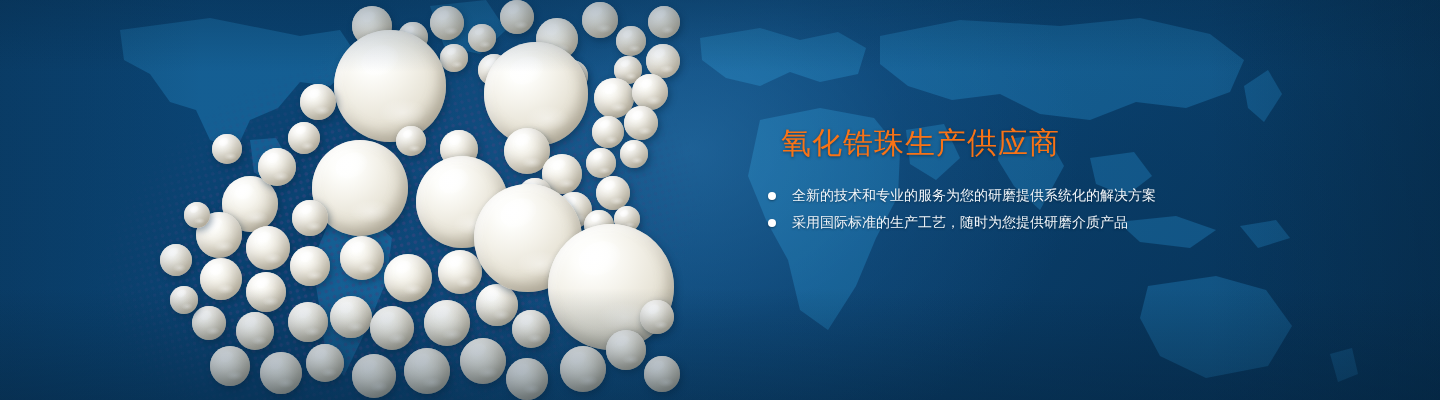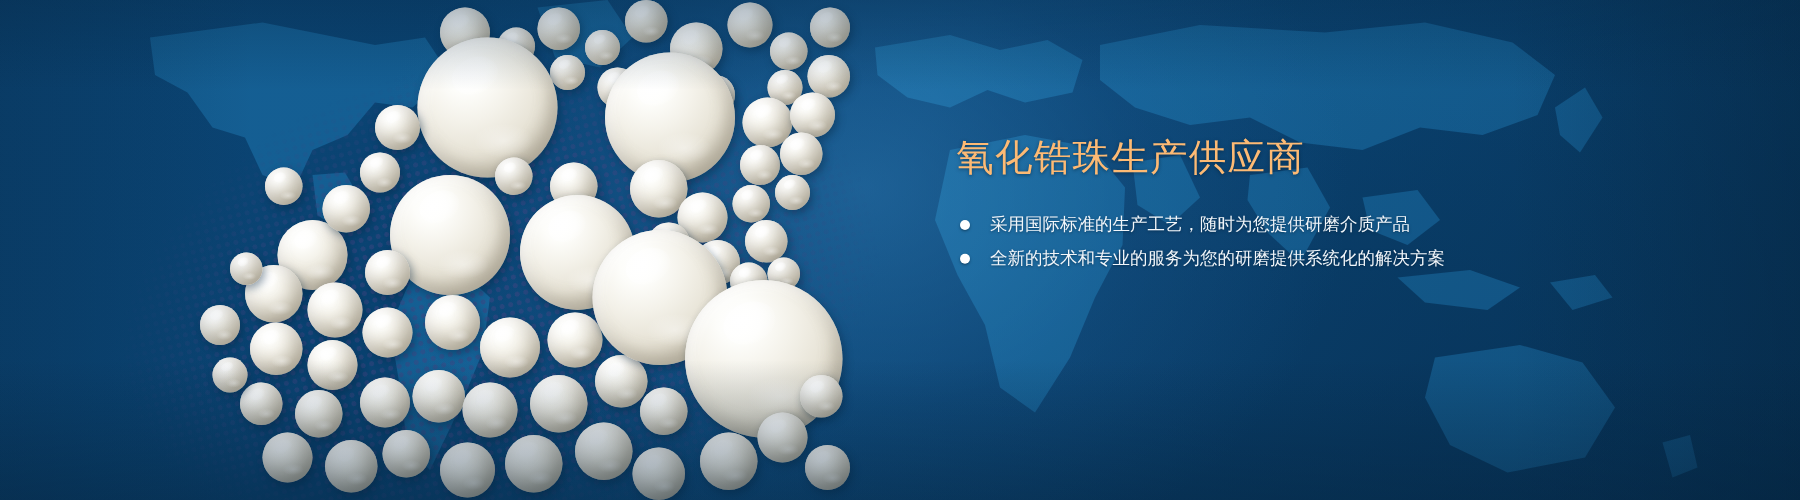--- a/index.html
+++ b/index.html
@@ -91,25 +91,25 @@
   }
 
   
   .copy {
     position: absolute;
     left: 765px;
     top: 108px;
     width: 600px;
   }
   .headline {
-    margin: 0;
+    margin: 16px;
     font-size: 30px;
     line-height: 38px;
     font-weight: 400;
-    color: #fdba74;
+    color: #f97316;
     letter-spacing: 1px;
     text-shadow: 0 1px 3px rgba(3,27,48,0.55);
     white-space: nowrap;
   }
   .points {
     margin: 22px 0 0 3px;
     padding: 0;
     list-style: none;
   }
   .point {
@@ -257,22 +257,22 @@
     <div class="bead" style="left:212px;top:134px;width:30px;height:30px;"></div>
   </div>
 
   <div class="bg-vignette"></div>
 
   <div class="copy">
     <h1 class="headline">氧化锆珠生产供应商</h1>
     <ul class="points">
       <li class="point">
         <span class="dot"></span>
-        <span class="ptext">采用国际标准的生产工艺，随时为您提供研磨介质产品</span>
+        <span class="ptext">全新的技术和专业的服务为您的研磨提供系统化的解决方案</span>
       </li>
       <li class="point">
         <span class="dot"></span>
-        <span class="ptext">全新的技术和专业的服务为您的研磨提供系统化的解决方案</span>
+        <span class="ptext">采用国际标准的生产工艺，随时为您提供研磨介质产品</span>
       </li>
     </ul>
   </div>
 
 </div>
 
 </body></html>

